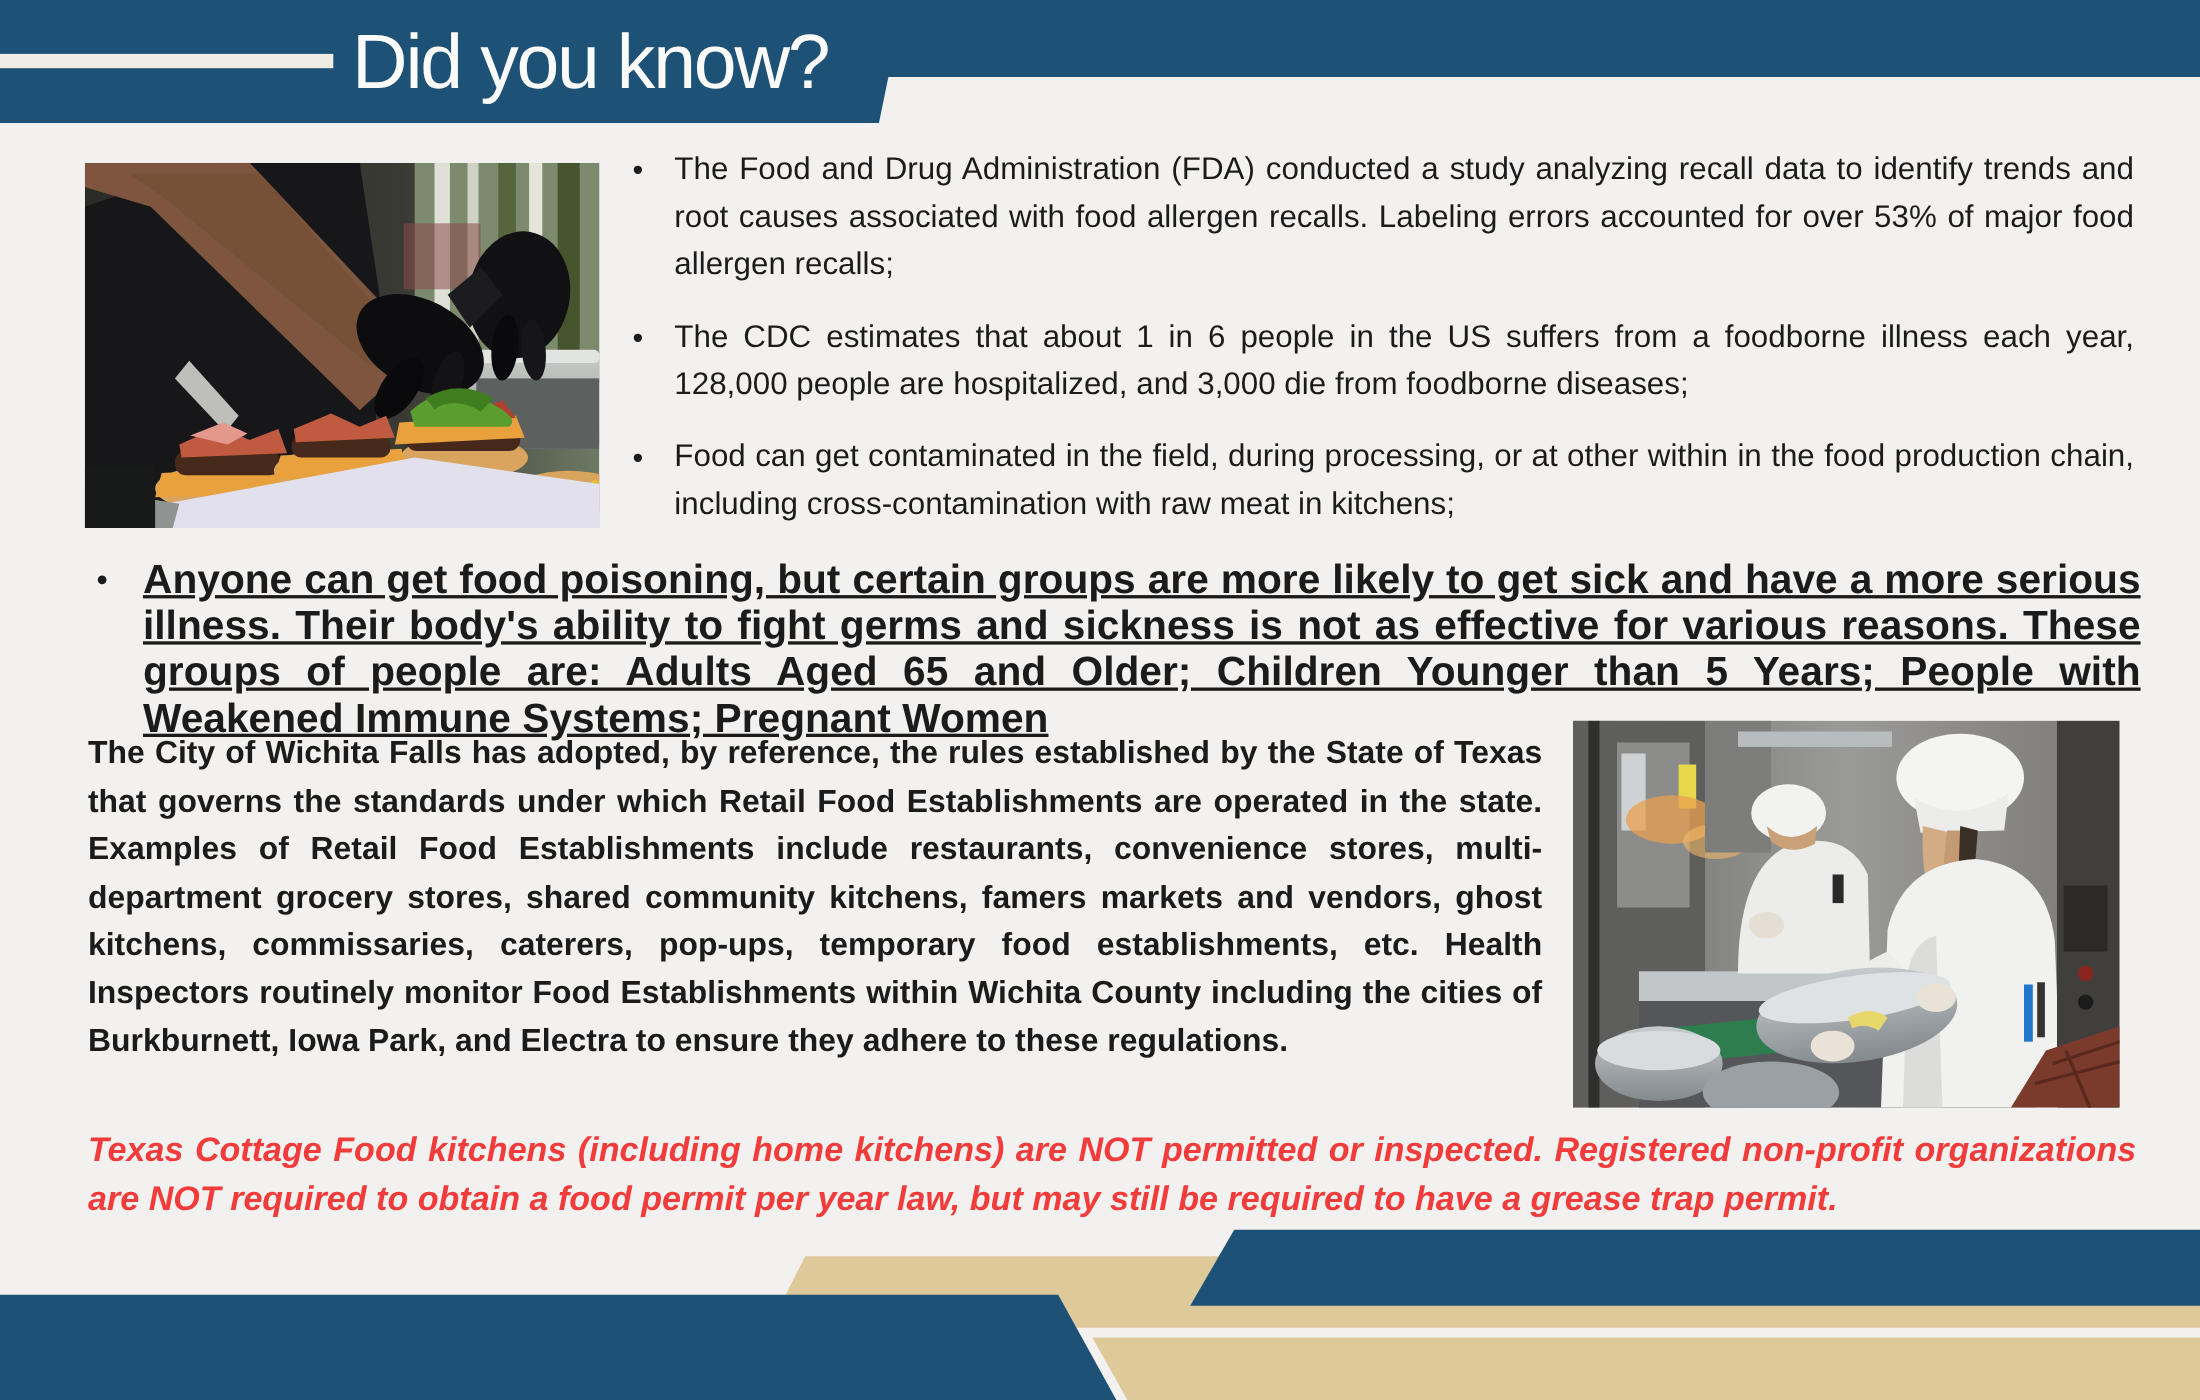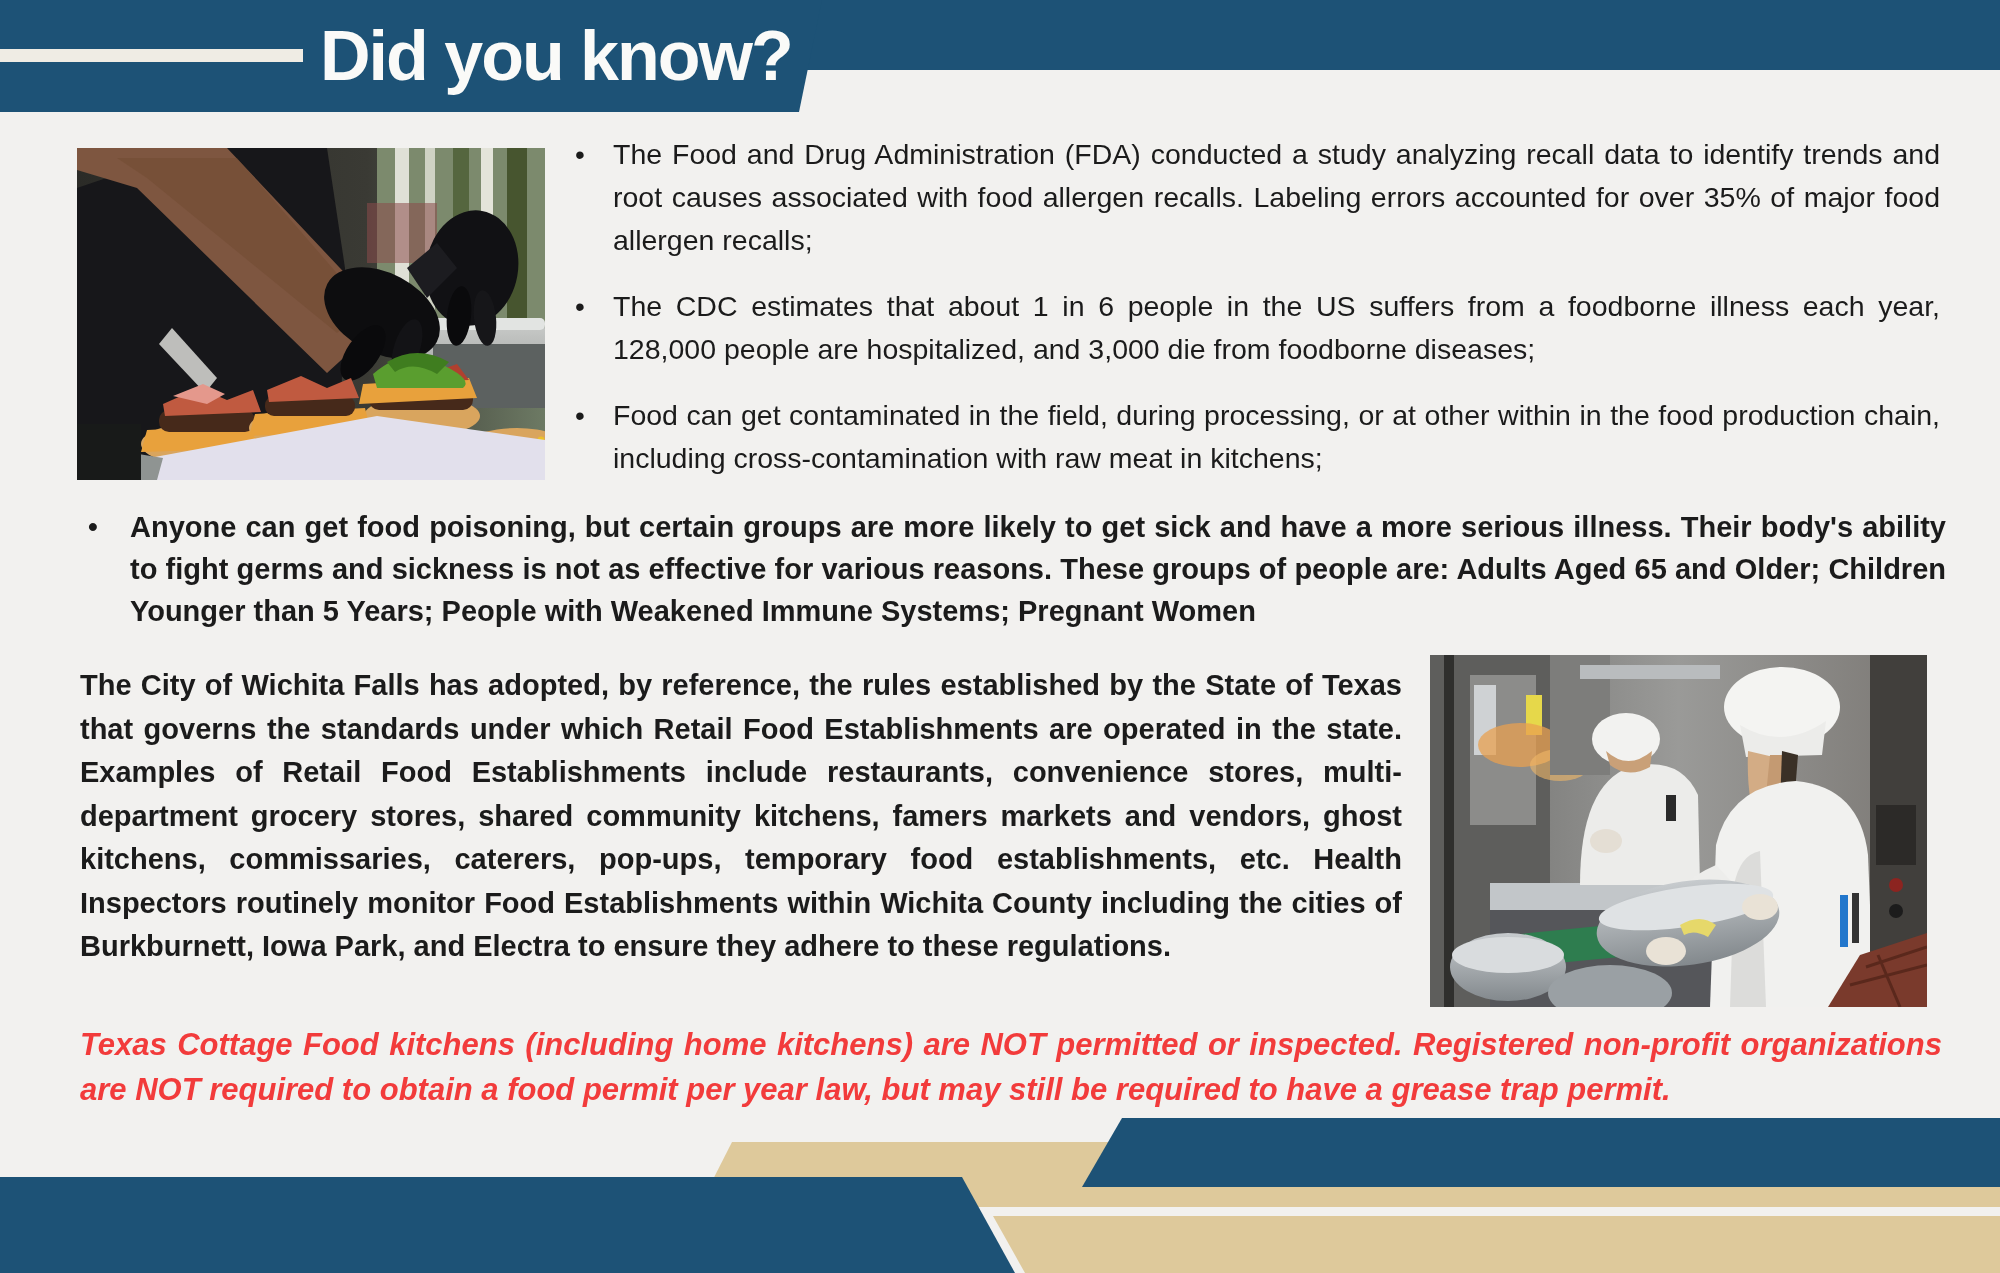--- a/index.html
+++ b/index.html
@@ -21,37 +21,37 @@
   }
   
   .header-band{position:absolute;left:0;top:0;width:2000px;height:70px;background:var(--header-blue);}
   .header-band-tall{
     position:absolute;left:0;top:0;width:822px;height:112px;background:var(--header-blue);
     clip-path:polygon(0 0,100% 0,calc(100% - 23px) 100%,0 100%);
   }
   .header-line{position:absolute;left:0;top:49px;width:303px;height:13px;background:var(--header-line-cream);}
   .header-title-wrap{position:absolute;left:320px;top:0;height:112px;display:flex;align-items:center;}
   .header-title{
-    font-size:70px;font-weight:700;letter-spacing:-2px;color:var(--title-white);
+    font-size:70px;font-weight:400;letter-spacing:-2px;color:var(--title-white);
     line-height:1;white-space:nowrap;
   }
   
   .photo{position:absolute;overflow:hidden;}
   .photo svg{display:block;}
   .photo-burgers{left:77px;top:148px;width:468px;height:332px;}
   .photo-kitchen{left:1430px;top:655px;width:497px;height:352px;}
   
   .bullets{position:absolute;left:575px;top:133px;width:1365px;}
   .bullet-item{display:flex;margin-bottom:23px;}
   .bullet-item:last-child{margin-bottom:0;}
   .dot{flex:0 0 38px;font-size:28px;line-height:43px;}
   .bullet-text{flex:1;font-size:28.5px;line-height:43px;text-align:justify;}
   .bold-bullet{position:absolute;left:88px;top:506px;width:1858px;display:flex;}
   .bold-bullet .dot{flex:0 0 42px;font-weight:700;line-height:42px;}
-  .bold-bullet .bullet-text{font-weight:700;font-size:29px;line-height:42px;}
+  .bold-bullet .bullet-text{font-weight:700;font-size:37px;line-height:42px;text-decoration:underline;}
   
   .body-paragraph{
     position:absolute;left:80px;top:664px;width:1322px;
     font-size:29px;line-height:43.5px;text-align:justify;font-weight:bold;
   }
   
   .notice{
     position:absolute;left:80px;top:1022px;width:1862px;
     font-size:31px;line-height:45px;font-weight:700;font-style:italic;
     color:var(--accent-red);text-align:justify;
@@ -164,21 +164,21 @@
 
       <path d="M40,316 L300,268 L468,292 L468,332 L44,332 Z" fill="#e2e0ec"></path>
       <path d="M0,296 L86,310 L80,332 L0,332 Z" fill="#8f9492"></path>
       <rect x="0" y="276" width="64" height="56" fill="#181a19"></rect>
     </svg>
   </div>
 
   <div class="bullets">
     <div class="bullet-item">
       <span class="dot">•</span>
-      <span class="bullet-text">The Food and Drug Administration (FDA) conducted a study analyzing recall data to identify trends and root causes associated with food allergen recalls. Labeling errors accounted for over 35% of major food allergen recalls;</span>
+      <span class="bullet-text">The Food and Drug Administration (FDA) conducted a study analyzing recall data to identify trends and root causes associated with food allergen recalls. Labeling errors accounted for over 53% of major food allergen recalls;</span>
     </div>
     <div class="bullet-item">
       <span class="dot">•</span>
       <span class="bullet-text">The CDC estimates that about 1 in 6 people in the US suffers from a foodborne illness each year, 128,000 people are hospitalized, and 3,000 die from foodborne diseases;</span>
     </div>
     <div class="bullet-item">
       <span class="dot">•</span>
       <span class="bullet-text">Food can get contaminated in the field, during processing, or at other within in the food production chain, including cross-contamination with raw meat in kitchens;</span>
     </div>
   </div>

